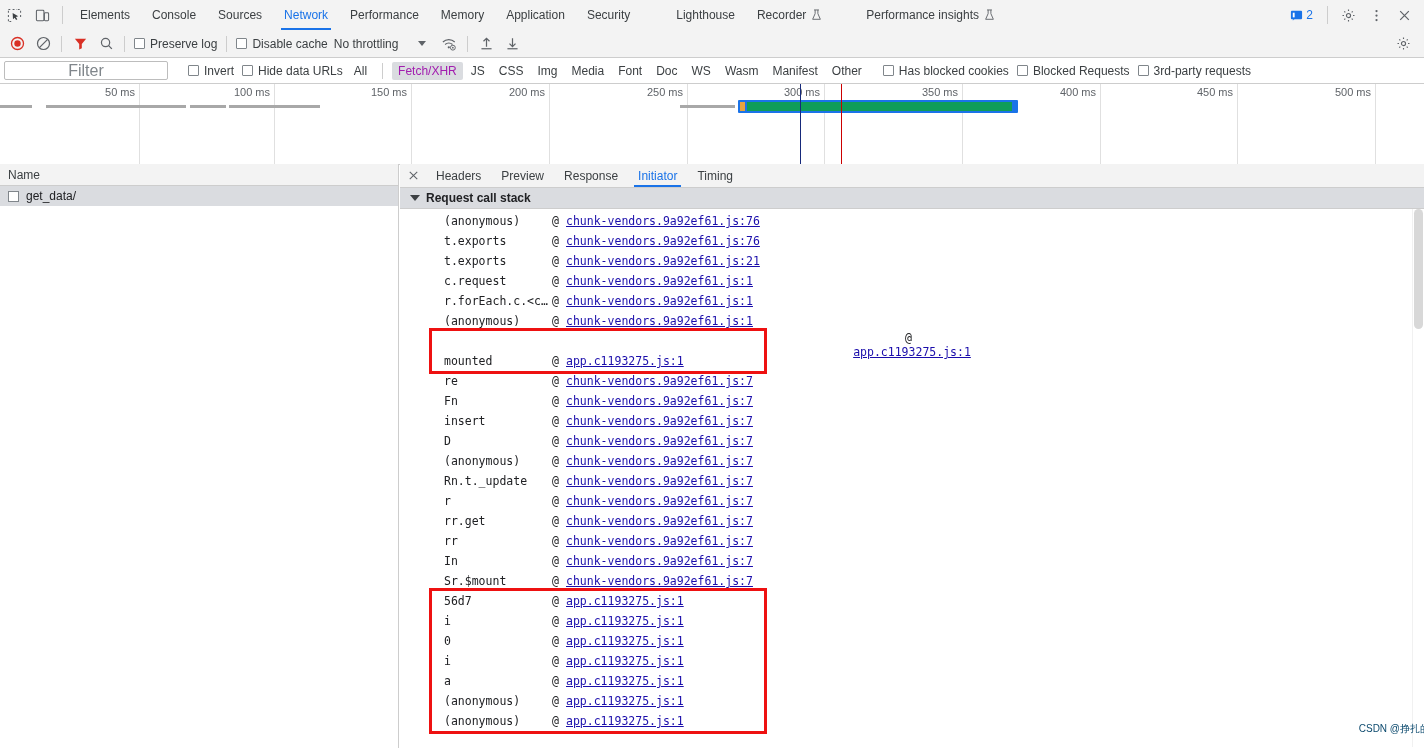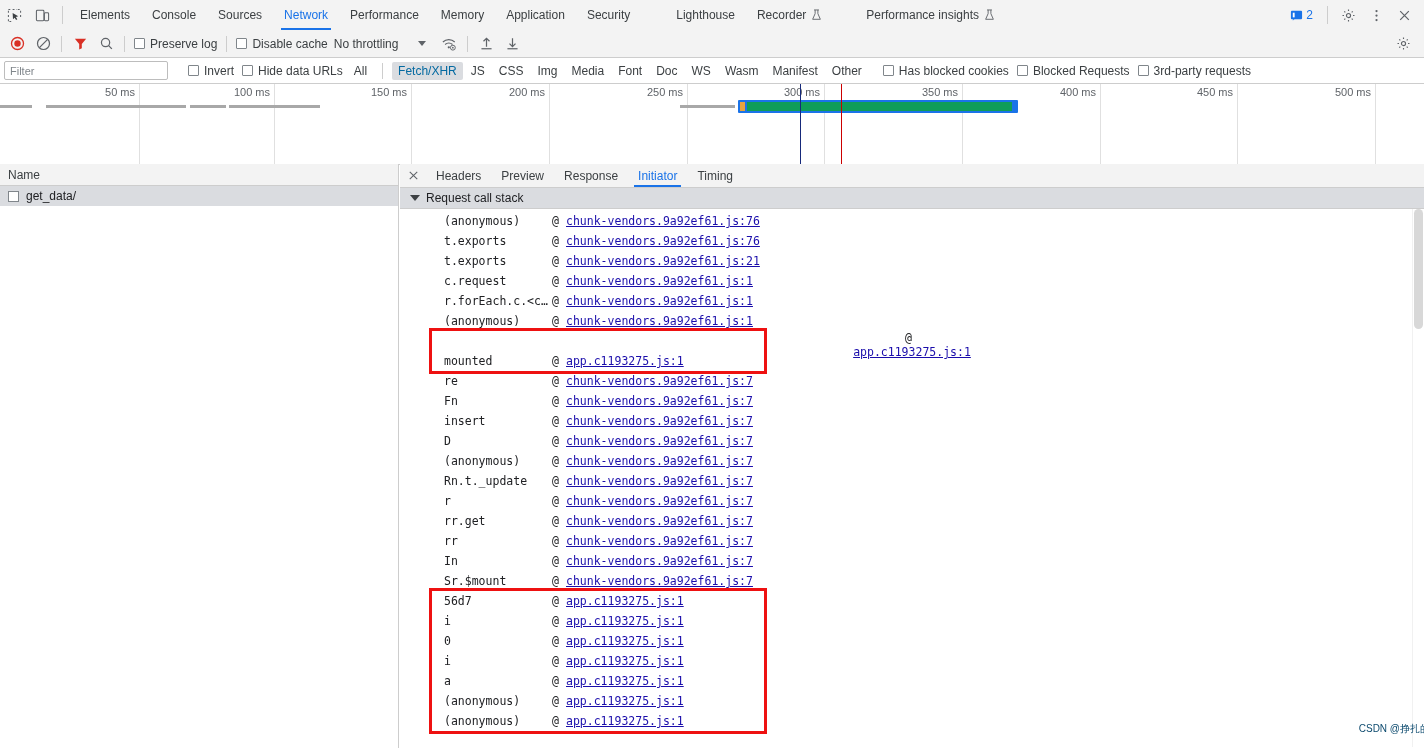--- a/index.html
+++ b/index.html
@@ -79,29 +79,29 @@
 
   
   .filterbar {
     position: absolute; left: 0; top: 58px; width: 1424px; height: 26px;
     background: #ffffff; border-bottom: 1px solid #cdcdcd;
     display: flex; align-items: center; box-sizing: border-box;
   }
   .filter-input {
     width: 164px; height: 19px; margin-left: 4px;
     border: 1px solid #bdbdbd; border-radius: 2px; background: #fff;
-    font-size: 11px; color: #80868b; padding: 0 5px;
-    display: flex; align-items: center; box-sizing: border-box;
+    font-size: 16px; color: #80868b; padding: 0 5px;
+    display: flex; align-items: center; box-sizing: border-box; justify-content: center;
   }
   .filterbar .vsep2 { width: 1px; height: 16px; background: #cdcdcd; margin: 0 8px; }
   .type-chip {
     font-size: 12px; color: #3c4043; padding: 2px 6px; border-radius: 2px;
     white-space: nowrap; margin: 0 1px;
   }
-  .type-chip.active { background: #dadce0; color: #0369a1; }
+  .type-chip.active { background: #dadce0; color: #a21caf; }
 
   
   .overview {
     position: absolute; left: 0; top: 84px; width: 1424px; height: 80px;
     background: #ffffff; border-bottom: 1px solid #cdcdcd; overflow: hidden;
   }
   .ruler { position: absolute; left: 0; top: 0; width: 1264px; height: 80px; }
   .tickline {
     position: absolute; top: 0; width: 1px; height: 80px; background: #e0e0e0;
   }
@@ -157,21 +157,21 @@
     font-size: 12px; color: #3c4043; position: relative; white-space: nowrap;
   }
   .dtab.selected { color: #1a73e8; }
   .dtab.selected::after {
     content: ""; position: absolute; left: 6px; right: 6px; bottom: 0;
     height: 2px; background: #1a73e8;
   }
   .stack-header {
     height: 21px; background: #dadce0; border-bottom: 1px solid #cdcdcd;
     display: flex; align-items: center; gap: 6px; padding-left: 10px;
-    font-size: 12px; font-weight: normal; color: #202124; box-sizing: border-box;
+    font-size: 12px; font-weight: bold; color: #202124; box-sizing: border-box;
   }
   .tri {
     width: 0; height: 0; border-left: 5px solid transparent; border-right: 5px solid transparent;
     border-top: 6px solid #3c4043; display: inline-block;
   }
   .stack-body {
     position: relative; width: 1024px; height: 538px;
     font-family: "DejaVu Sans Mono", "Liberation Mono", monospace;
     font-size: 11.5px;
   }

